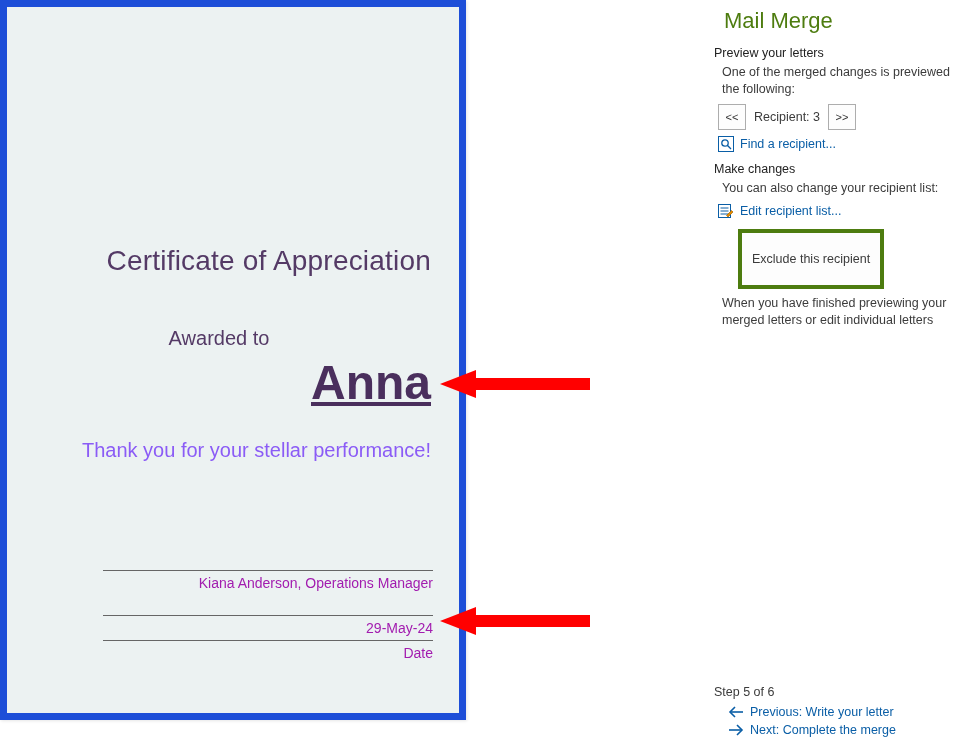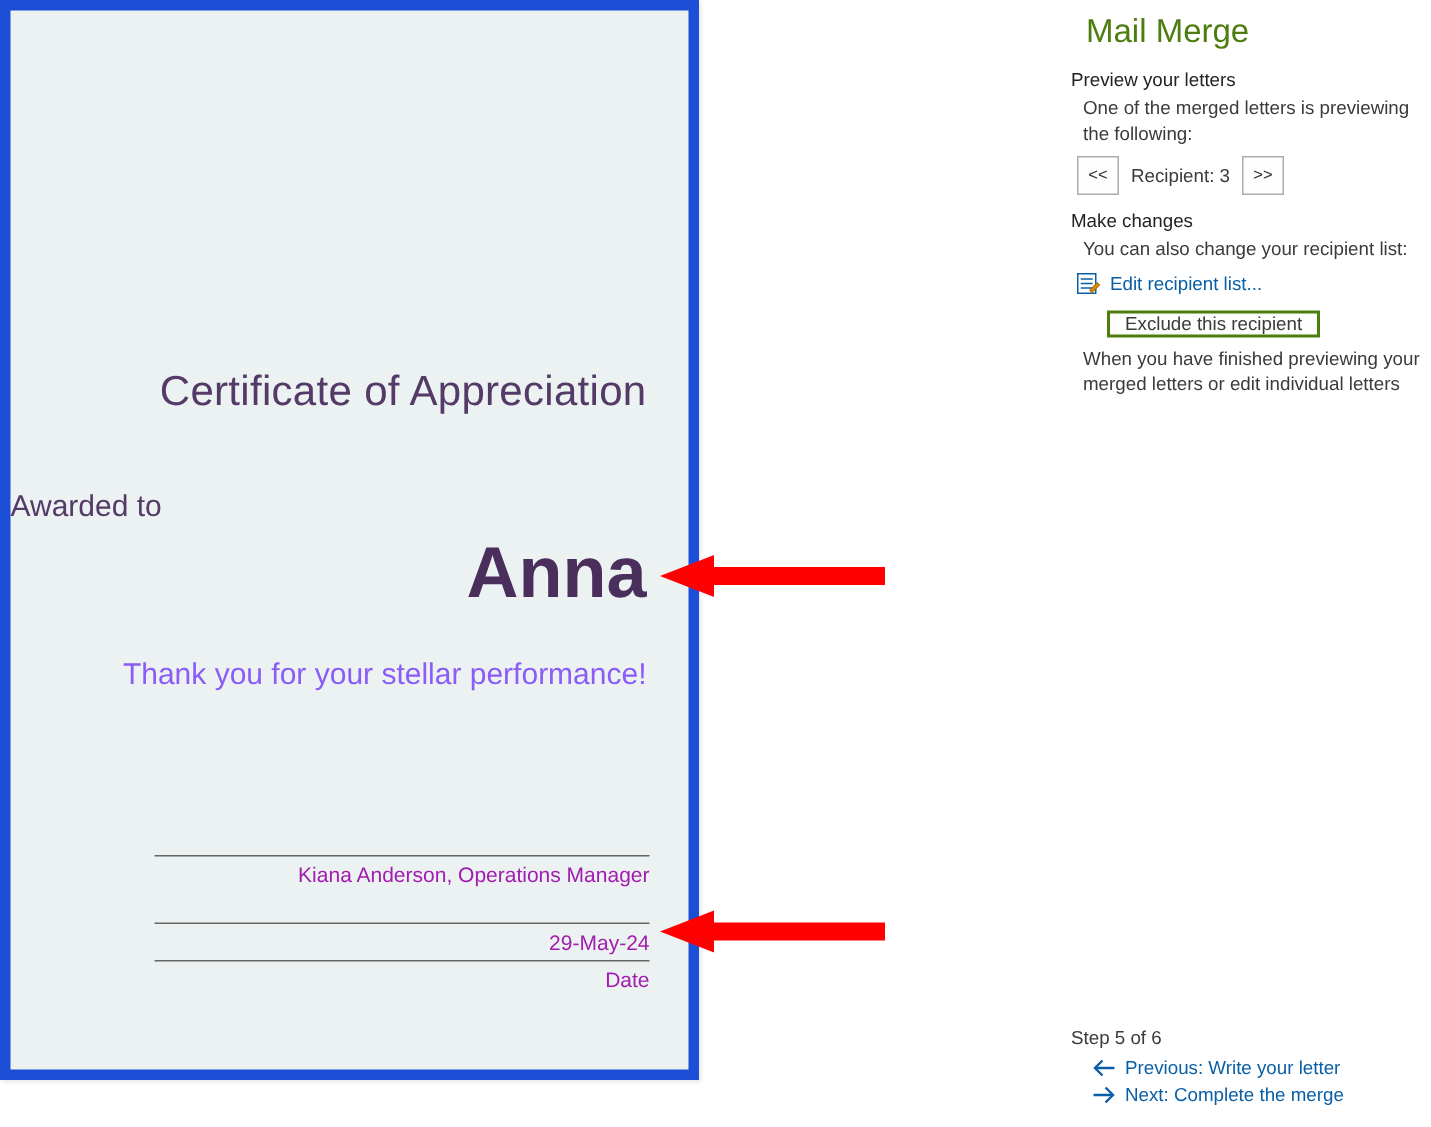--- a/index.html
+++ b/index.html
@@ -35,34 +35,35 @@
     text-align: right;
     font-family: "Century Gothic", "Segoe UI", sans-serif;
     font-size: 28px;
     color: #543a66;
     letter-spacing: 0.2px;
   }
   .awarded-to {
     position: absolute;
     left: 0; width: 424px;
     top: 320px;
-    text-align: left;
+    text-align: center;
     font-family: "Century Gothic", "Segoe UI", sans-serif;
     font-size: 20px;
     color: #543a66;
   }
   .recipient-name {
     position: absolute;
     left: 0; width: 424px;
     top: 348px;
     text-align: right;
     font-family: "Century Gothic", "Segoe UI", sans-serif;
     font-size: 48px;
     font-weight: 800;
     color: #4a2f5d;
+    text-decoration: underline;
   }
   .thanks {
     position: absolute;
     left: 0; width: 424px;
     top: 432px;
     text-align: right;
     font-family: "Century Gothic", "Segoe UI", sans-serif;
     font-size: 20px;
     color: #8b5cf6;
   }
@@ -135,23 +136,23 @@
     align-items: center;
     gap: 6px;
     margin: 6px 0 6px 10px;
   }
   .ico {
     width: 16px; height: 16px;
     display: inline-flex; align-items:center; justify-content:center;
   }
   .exclude-btn {
     display: inline-block;
-    border: 2px solid #4d7c0f;
+    border: 4px solid #4d7c0f;
     background: #fdfdfd;
-    padding: 0 10px;
+    padding: 19px 10px;
     margin: 4px 0 6px 30px;
     cursor: pointer;
     font-size: 12.5px;
   }
   .steps {
     position: absolute;
     bottom: 12px; left: 0;
     width: 100%;
     padding-left: 6px;
   }
@@ -202,30 +203,40 @@
   <svg class="arrow" style="left:860px; top:150px;" width="80" height="120">
     <line x1="60" y1="110" x2="22" y2="28" stroke="#ff0000" stroke-width="14"></line>
     <polygon points="12,6 42,20 6,42" fill="#ff0000"></polygon>
   </svg>
 
   <div class="mm-panel">
     <div class="title">Mail Merge</div>
 
     <div class="mm-h">Preview your letters</div>
     <div class="mm-body">
-      <span>One of the merged letters is previewing</span><br>
+      <span>One of the merged changes is previewed</span><br>
       <span>the following:</span>
     </div>
 
     <div class="nav-row">
       <span class="nav-btn">&lt;&lt;</span>
       <span>Recipient: 3</span>
       <span class="nav-btn">&gt;&gt;</span>
     </div>
 
+    <div class="link-row">
+      <span class="ico">
+        <svg viewBox="0 0 16 16" width="16" height="16">
+          <rect x="0.5" y="0.5" width="15" height="15" fill="none" stroke="#0a5ea6" stroke-width="1"></rect>
+          <circle cx="7" cy="7" r="3.2" fill="none" stroke="#0a5ea6" stroke-width="1.3"></circle>
+          <line x1="9.3" y1="9.3" x2="13" y2="13" stroke="#0a5ea6" stroke-width="1.3"></line>
+        </svg>
+      </span>
+      <span class="link">Find a recipient...</span>
+    </div>
 
     <div class="mm-h">Make changes</div>
     <div class="mm-body">You can also change your recipient list:</div>
 
     <div class="link-row">
       <span class="ico">
         <svg viewBox="0 0 16 16" width="16" height="16">
           <rect x="0.5" y="1.5" width="12" height="13" fill="none" stroke="#0a5ea6"></rect>
           <line x1="2.5" y1="5" x2="10.5" y2="5" stroke="#0a5ea6"></line>
           <line x1="2.5" y1="8" x2="10.5" y2="8" stroke="#0a5ea6"></line>

